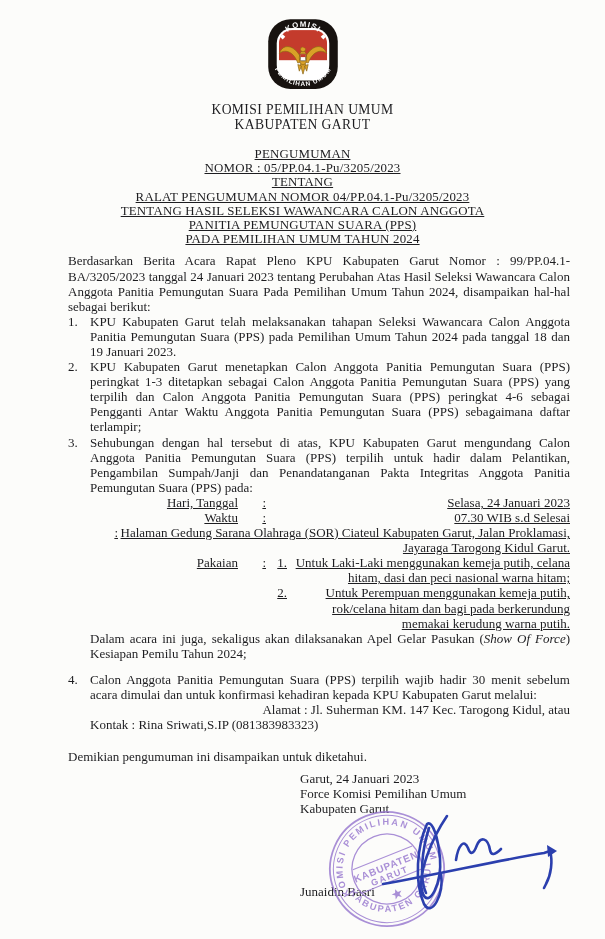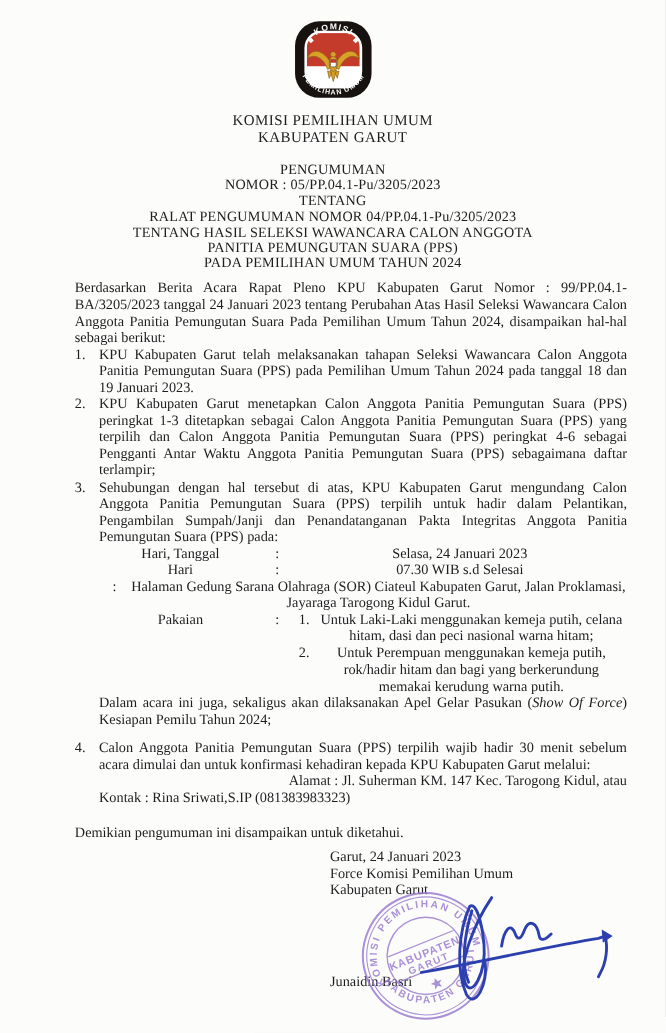--- a/index.html
+++ b/index.html
@@ -13,29 +13,29 @@
     font-family:"Liberation Serif", serif;
     font-size:13px;
     overflow:hidden;
   }
   
   .letterhead { padding-top:17px; text-align:center; }
   .logo { display:block; margin:0 auto 7px auto; }
   .org-name   { font-size:13.6px; line-height:15px; letter-spacing:0.4px; }
   .region-name{ font-size:13.6px; line-height:15px; letter-spacing:0.4px; }
   
-  .title-block { margin-top:15px; text-align:center; line-height:14.2px; font-size:12.9px; letter-spacing:0.2px; }
+  .title-block { margin-top:15px; text-align:center; line-height:14.2px; font-size:12.9px; letter-spacing:0.2px;text-decoration:underline; }
   
   .content { margin:7px 35px 0 68px; text-align:justify; line-height:15.1px; }
   .opening { text-align:justify; }
   .li { display:flex; }
   .num { width:22px; flex:0 0 22px; }
   .itext { flex:1; text-align:justify; }
   .li-gap { margin-top:11px; }
-  .details .drow { display:flex; text-align:center; }
+  .details .drow { display:flex; text-align:right;text-decoration:underline; }
   .dlabel { width:148px; flex:0 0 148px; }
   .dcolon { width:28px; flex:0 0 28px; }
   .dvalue { flex:1; }
   .srow { display:flex; }
   .snum { width:21px; flex:0 0 21px; }
   .stext { flex:1; }
   .closing { margin-top:17px; text-align:left; }
   
   .signature {
     position:absolute; top:771px; left:300px; width:260px;
@@ -120,39 +120,39 @@
       <div class="itext">
         <div>Sehubungan dengan hal tersebut di atas, KPU Kabupaten Garut mengundang Calon Anggota Panitia Pemungutan Suara (PPS) terpilih untuk hadir dalam Pelantikan, Pengambilan Sumpah/Janji dan Penandatanganan Pakta Integritas Anggota Panitia Pemungutan Suara (PPS) pada:</div>
 
         <div class="details">
           <div class="drow">
             <span class="dlabel">Hari, Tanggal</span>
             <span class="dcolon">:</span>
             <span class="dvalue">Selasa, 24 Januari 2023</span>
           </div>
           <div class="drow">
-            <span class="dlabel">Hari</span>
+            <span class="dlabel">Waktu</span>
             <span class="dcolon">:</span>
             <span class="dvalue">07.30 WIB s.d Selesai</span>
           </div>
           <div class="drow">
             <span class="dcolon">:</span>
             <span class="dvalue">Halaman Gedung Sarana Olahraga (SOR) Ciateul Kabupaten Garut, Jalan Proklamasi, Jayaraga Tarogong Kidul Garut.</span>
           </div>
           <div class="drow">
             <span class="dlabel">Pakaian</span>
             <span class="dcolon">:</span>
             <span class="dvalue">
               <span class="srow">
                 <span class="snum">1.</span>
                 <span class="stext">Untuk Laki-Laki menggunakan kemeja putih, celana hitam, dasi dan peci nasional warna hitam;</span>
               </span>
               <span class="srow">
                 <span class="snum">2.</span>
-                <span class="stext">Untuk Perempuan menggunakan kemeja putih, rok/hadir hitam dan bagi yang berkerundung memakai kerudung warna putih.</span>
+                <span class="stext">Untuk Perempuan menggunakan kemeja putih, rok/celana hitam dan bagi pada berkerundung memakai kerudung warna putih.</span>
               </span>
             </span>
           </div>
         </div>
 
         <div><span>Dalam acara ini juga, sekaligus akan dilaksanakan Apel Gelar Pasukan (</span><i>Show Of Force</i><span>) Kesiapan Pemilu Tahun 2024;</span></div>
       </div>
     </div>
 
     <div class="li li-gap">

